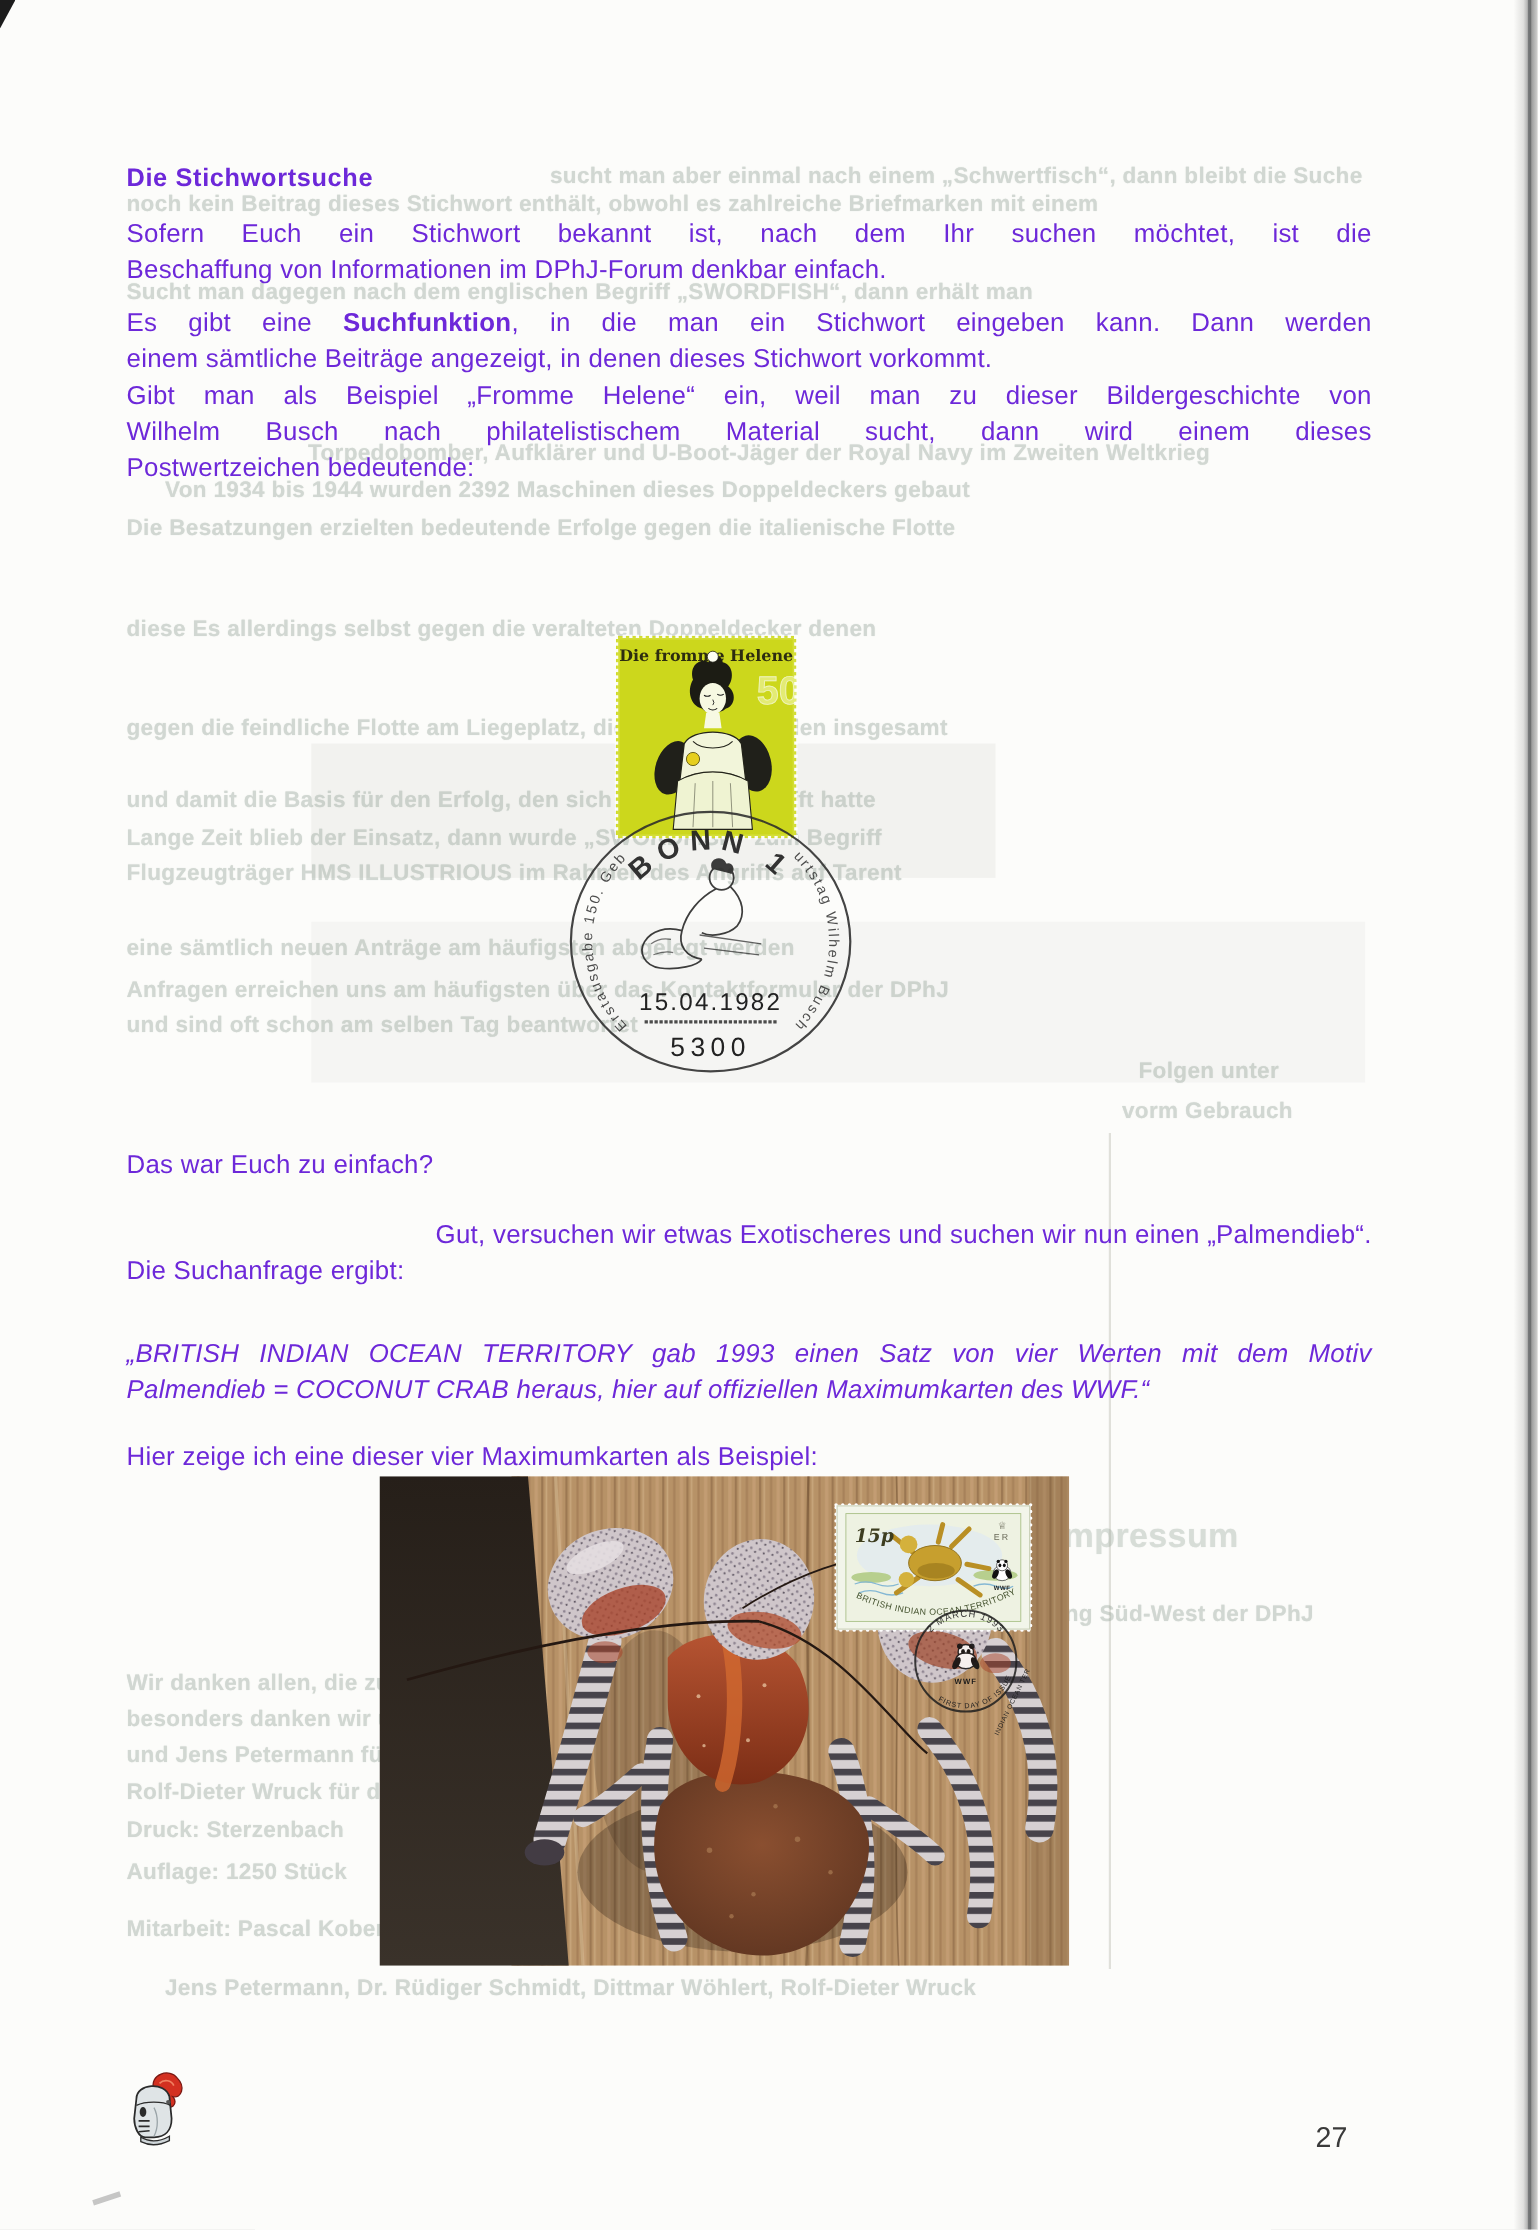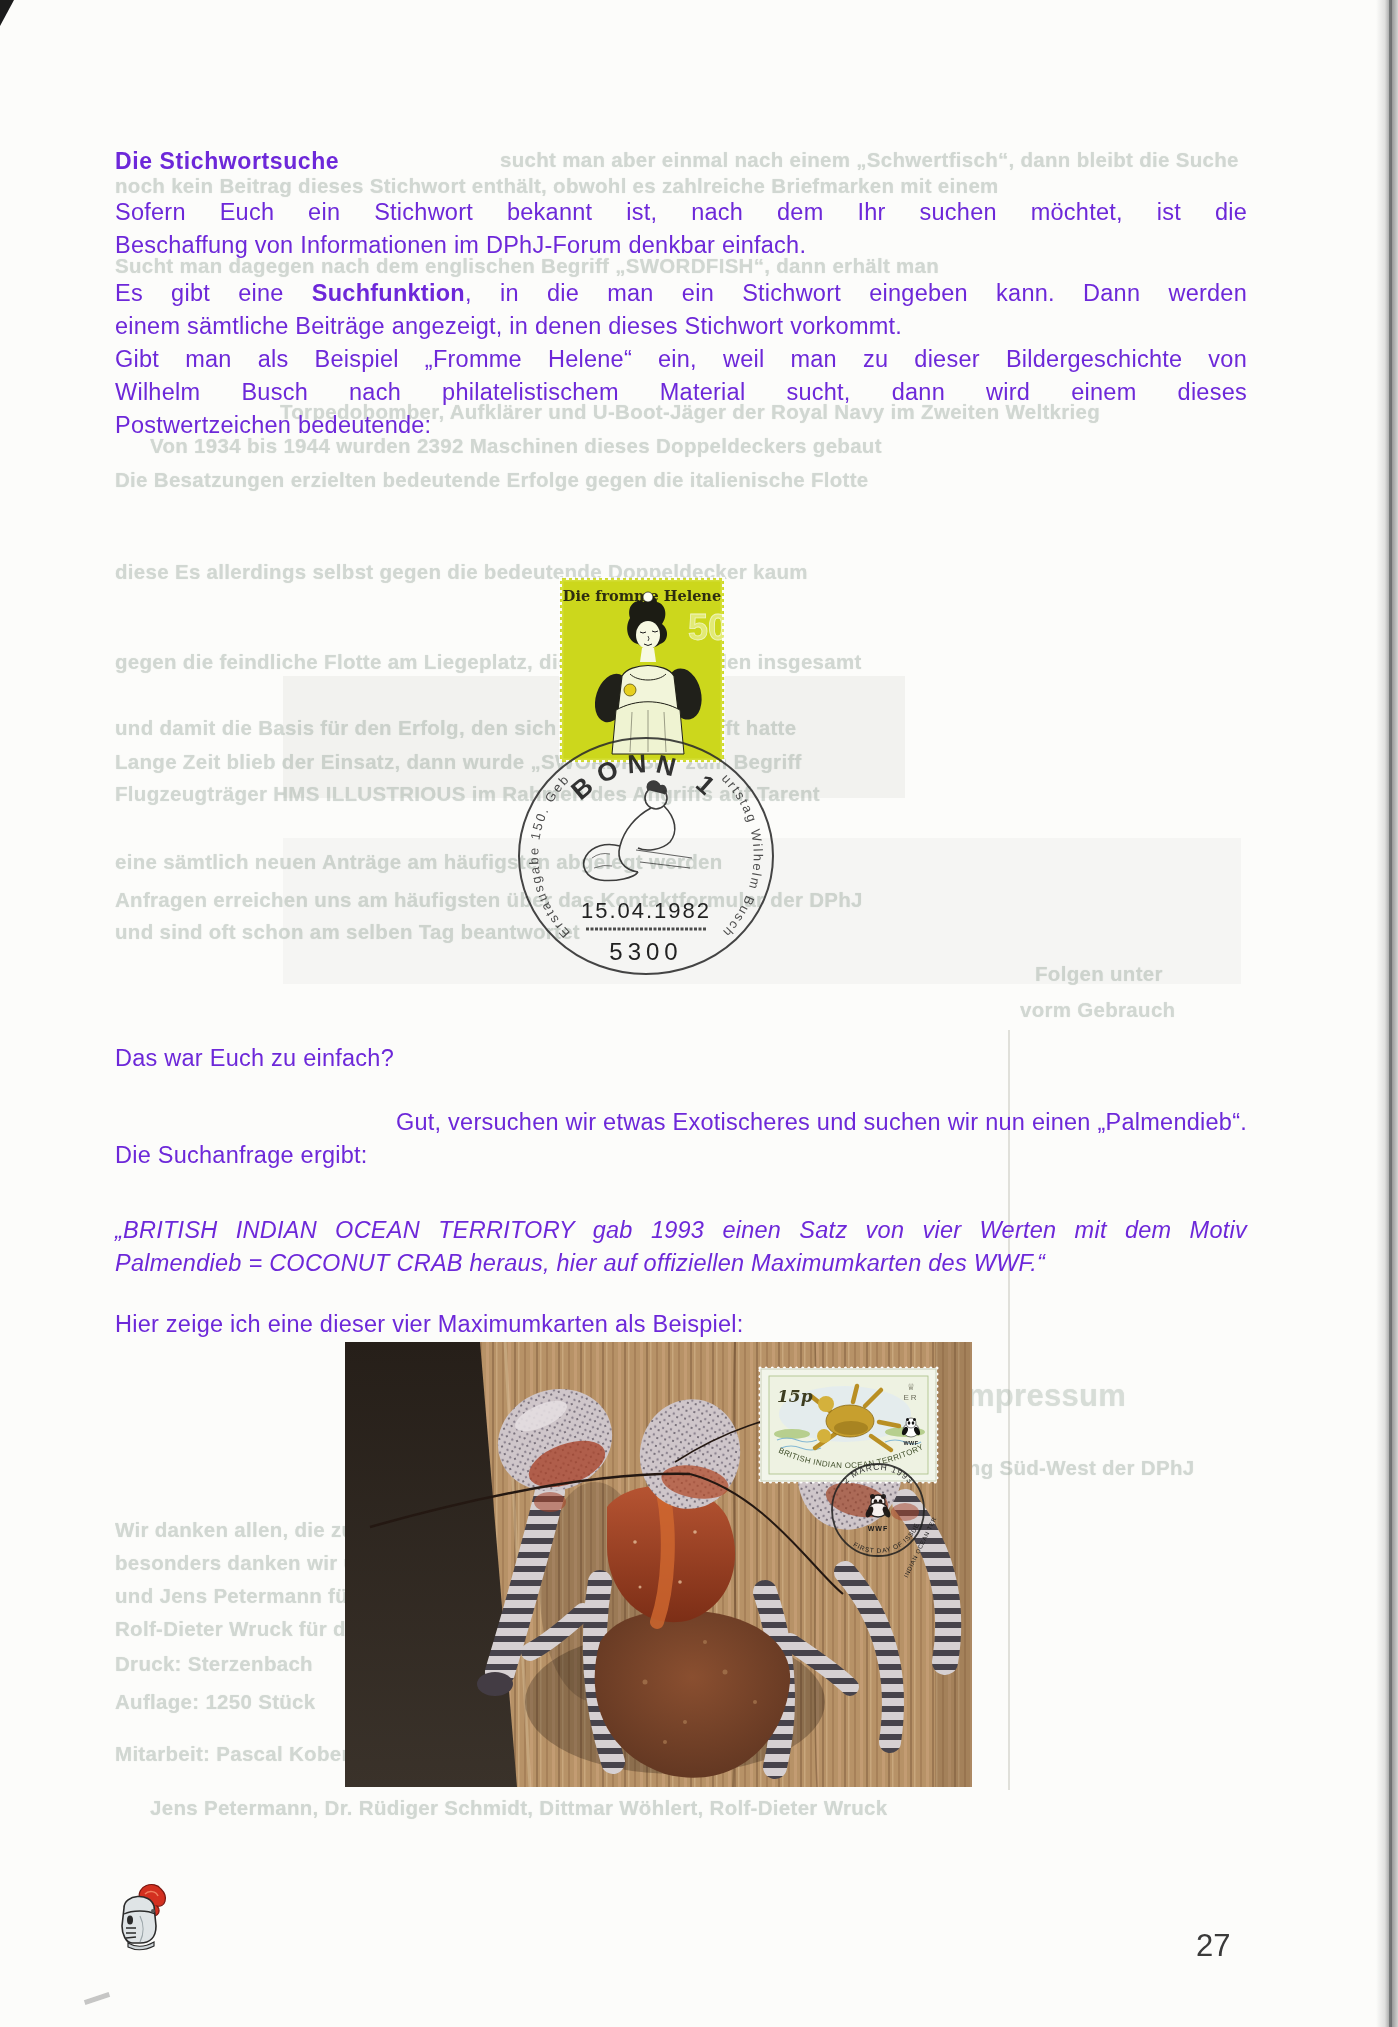--- a/index.html
+++ b/index.html
@@ -6,21 +6,21 @@
   #page{position:relative;width:1398px;height:2027px;background:#fcfcfa;overflow:hidden;
         font-family:"Liberation Sans",sans-serif;color:#2d2d2d;}
   .line{position:absolute;left:115px;width:1132px;font-size:23.5px;line-height:33px;
         letter-spacing:.25px;color:#6d28d9;z-index:4;}
   .just{text-align:justify;text-align-last:justify;}
   .head{font-weight:bold;font-size:23px;letter-spacing:.6px;}
   .ital{font-style:italic;}
   .bt{position:absolute;white-space:nowrap;overflow:hidden;color:#93a297;opacity:.40;
       font-size:20.5px;z-index:1;letter-spacing:.3px;text-shadow:0 0 1px #a8b5ab;font-weight:bold;}
   .btbox{position:absolute;z-index:0;}
-  .pagenum{position:absolute;font-size:31px;color:#3a3a3a;z-index:4;}
+  .pagenum{position:absolute;font-size:26px;color:#3a3a3a;z-index:4;}
   svg text{font-family:"Liberation Sans",sans-serif;}
   .serif{font-family:"DejaVu Serif",serif;}
   #stampHelene{position:absolute;left:560px;top:578px;width:164px;height:184px;z-index:2;
                outline:3px dotted rgba(255,255,255,.95);outline-offset:-2px;}
   #bonnCancel{position:absolute;left:506px;top:730px;width:280px;height:256px;z-index:3;}
   #maxicard{position:absolute;left:345px;top:1342px;width:627px;height:445px;z-index:5;}
   #helmet{position:absolute;left:110px;top:1880px;width:64px;height:74px;z-index:4;}
   .edge-right{position:absolute;right:0;top:0;bottom:0;width:22px;z-index:6;
     background:linear-gradient(to right,rgba(0,0,0,0),rgba(100,100,100,.18) 40%,rgba(60,62,64,.55) 70%,rgba(160,160,160,.45));}
   .edge-line{position:absolute;right:6px;top:0;bottom:0;width:3px;background:#55585a;opacity:.6;z-index:7;}
@@ -43,21 +43,21 @@
 
   <div class="btbox" style="left:283px;top:676px;width:622px;height:122px;background:#ebebe8;opacity:.6;"></div>
   <div class="btbox" style="left:283px;top:838px;width:958px;height:146px;background:#efefec;opacity:.55;"></div>
 
   <div class="bt" style="left:500px;top:148px;width:745px;">sucht man aber einmal nach einem „Schwertfisch“, dann bleibt die Suche</div>
   <div class="bt" style="left:115px;top:174px;width:1130px;">noch kein Beitrag dieses Stichwort enthält, obwohl es zahlreiche Briefmarken mit einem</div>
   <div class="bt" style="left:115px;top:254px;width:1130px;">Sucht man dagegen nach dem englischen Begriff „SWORDFISH“, dann erhält man</div>
   <div class="bt" style="left:280px;top:400px;width:965px;">Torpedobomber, Aufklärer und U-Boot-Jäger der Royal Navy im Zweiten Weltkrieg</div>
   <div class="bt" style="left:150px;top:434px;width:860px;">Von 1934 bis 1944 wurden 2392 Maschinen dieses Doppeldeckers gebaut</div>
   <div class="bt" style="left:115px;top:468px;width:1130px;">Die Besatzungen erzielten bedeutende Erfolge gegen die italienische Flotte</div>
-  <div class="bt" style="left:115px;top:560px;width:1060px;">diese Es allerdings selbst gegen die bedeutende Doppeldecker kaum</div>
+  <div class="bt" style="left:115px;top:560px;width:1060px;">diese Es allerdings selbst gegen die veralteten Doppeldecker denen</div>
   <div class="bt" style="left:115px;top:650px;width:1130px;">gegen die feindliche Flotte am Liegeplatz, die bei Nacht mit den insgesamt</div>
   <div class="bt" style="left:115px;top:716px;width:1130px;">und damit die Basis für den Erfolg, den sich die Marine erhofft hatte</div>
   <div class="bt" style="left:115px;top:750px;width:1130px;">Lange Zeit blieb der Einsatz, dann wurde „SWORDFISH“ zum Begriff</div>
   <div class="bt" style="left:115px;top:782px;width:800px;">Flugzeugträger HMS ILLUSTRIOUS im Rahmen des Angriffs auf Tarent</div>
   <div class="bt" style="left:115px;top:850px;width:1000px;">eine sämtlich neuen Anträge am häufigsten abgelegt werden</div>
   <div class="bt" style="left:115px;top:888px;width:1130px;">Anfragen erreichen uns am häufigsten über das Kontaktformular der DPhJ</div>
   <div class="bt" style="left:115px;top:920px;width:760px;">und sind oft schon am selben Tag beantwortet</div>
   <div class="bt" style="left:1035px;top:962px;width:195px;">Folgen unter</div>
   <div class="bt" style="left:1020px;top:998px;width:215px;">vorm Gebrauch</div>
   <div class="bt" style="left:958px;top:1378px;width:280px;font-size:31px;font-weight:bold;opacity:.34;">Impressum</div>

